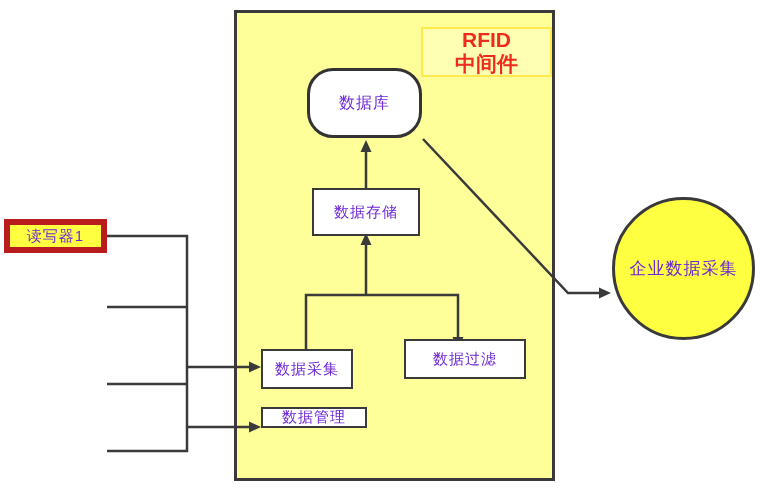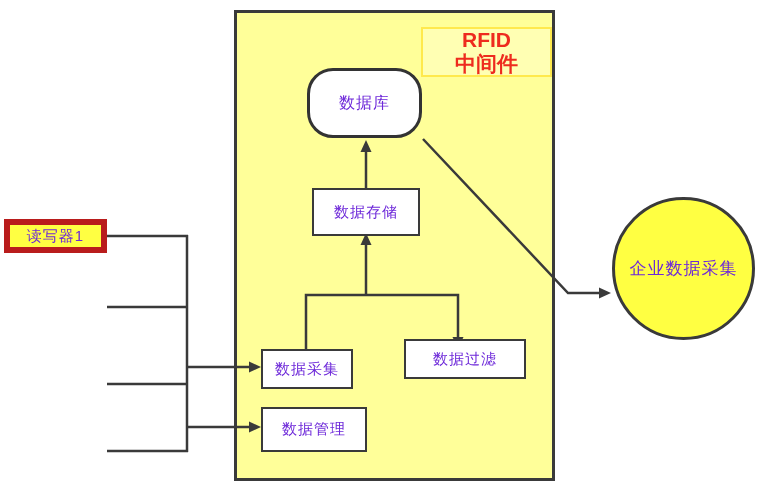--- a/index.html
+++ b/index.html
@@ -111,21 +111,21 @@
 
   <div class="abs node inner-box" style="left:312px; top:188px; width:108px; height:48px">
     <span>数据存储</span>
   </div>
   <div class="abs node inner-box" style="left:261px; top:349px; width:92px; height:40px">
     <span>数据采集</span>
   </div>
   <div class="abs node inner-box" style="left:404px; top:339px; width:122px; height:40px">
     <span>数据过滤</span>
   </div>
-  <div class="abs node inner-box" style="left:261px; top:407px; width:106px; height:45px">
+  <div class="abs node inner-box" style="left:261px; top:407px; width:106px; height:21px">
     <span>数据管理</span>
   </div>
 
   <div class="abs node circle">
     <span>企业</span>
     <span>数据采集</span>
   </div>
 
 </div>
 

